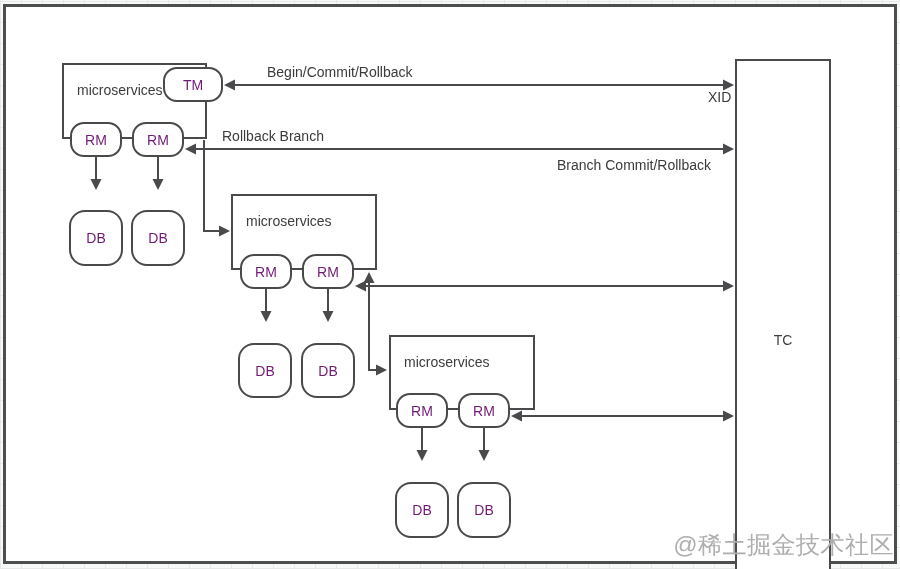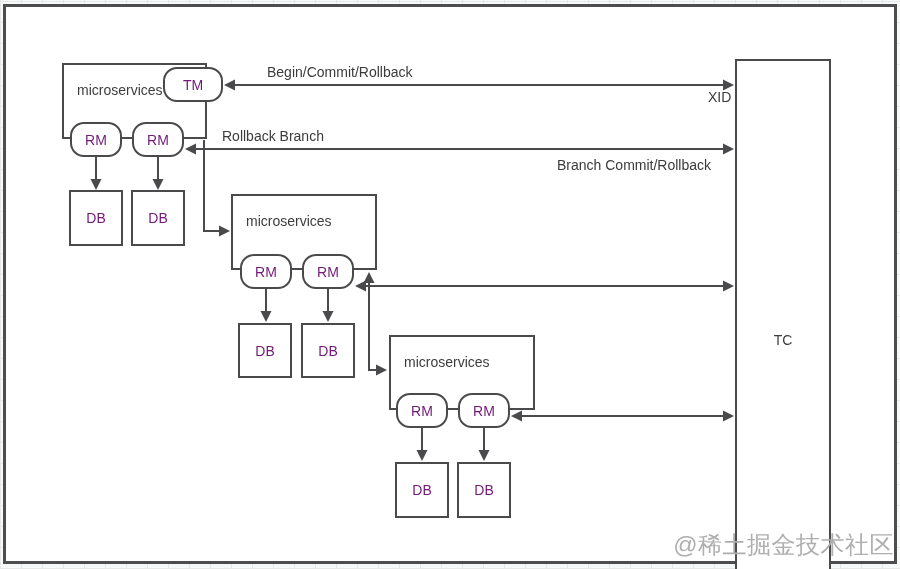--- a/index.html
+++ b/index.html
@@ -30,21 +30,21 @@
     color: #3d3d3d;
     white-space: nowrap;
   }
   .node {
     z-index: 2;
     display: flex; align-items: center; justify-content: center;
     font-size: 14px;
     color: #701a75;
   }
   .stadium { border-radius: 14px; }
-  .db { border-radius: 0; }
+  .db { border-radius: 16px; margin-top: 20px; }
   .tc-box {
     z-index: 2;
     display: flex; align-items: center; justify-content: center;
     font-size: 14px;
   }
   svg.wires { position: absolute; left: 0; top: 0; z-index: 3; pointer-events: none; }
   .wires line, .wires path { stroke: #4a4a4c; stroke-width: 2; fill: none; }
   .wires polygon { fill: #4a4a4c; stroke: none; }
   .msg {
     position: absolute;

